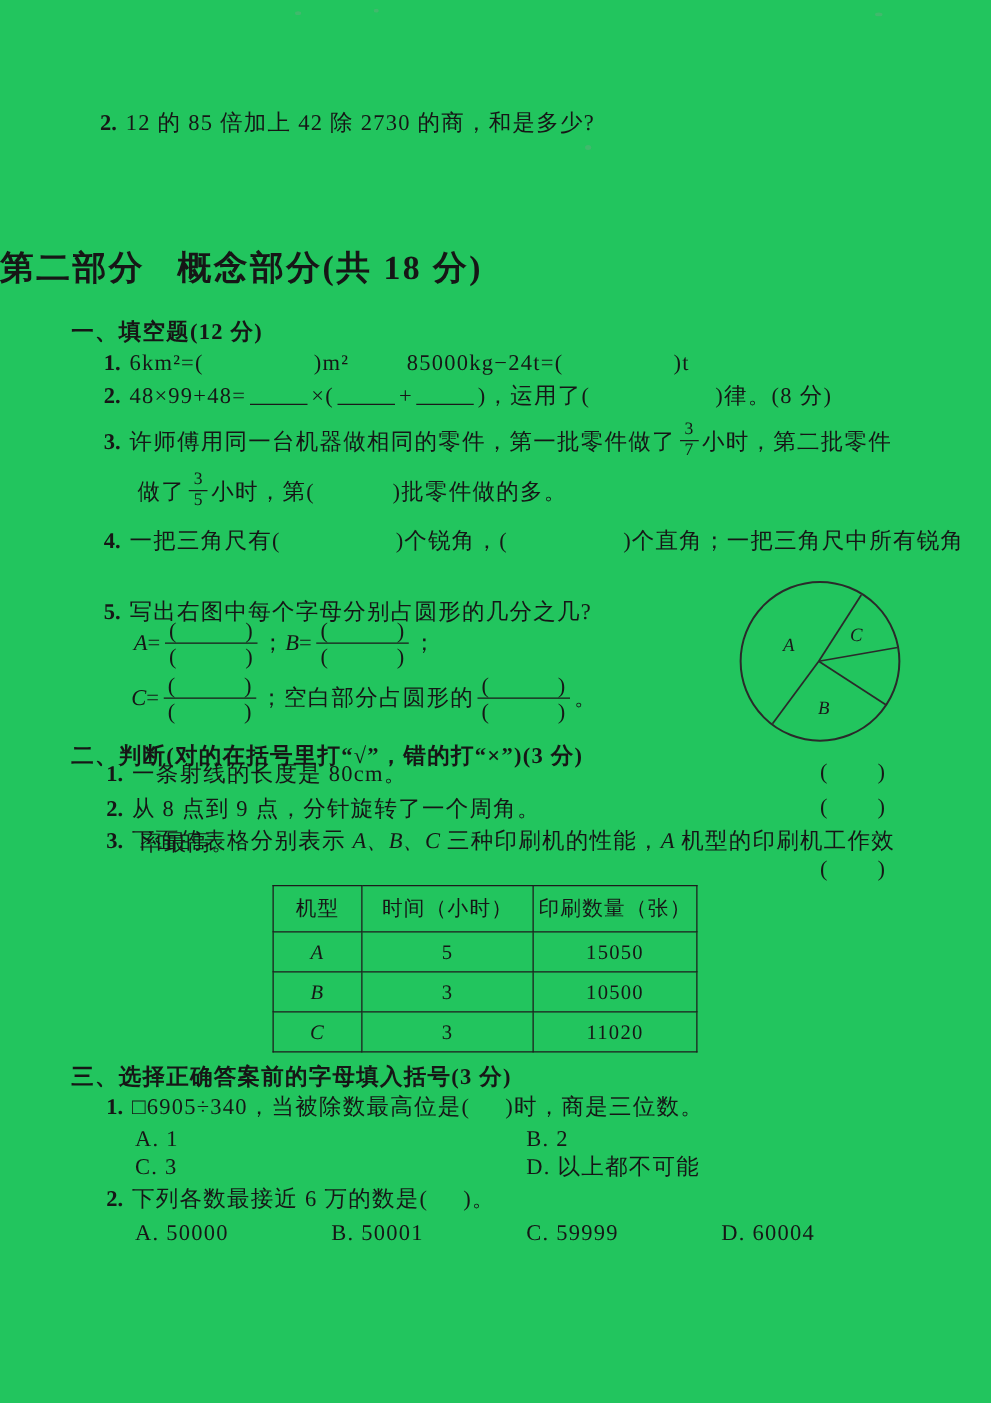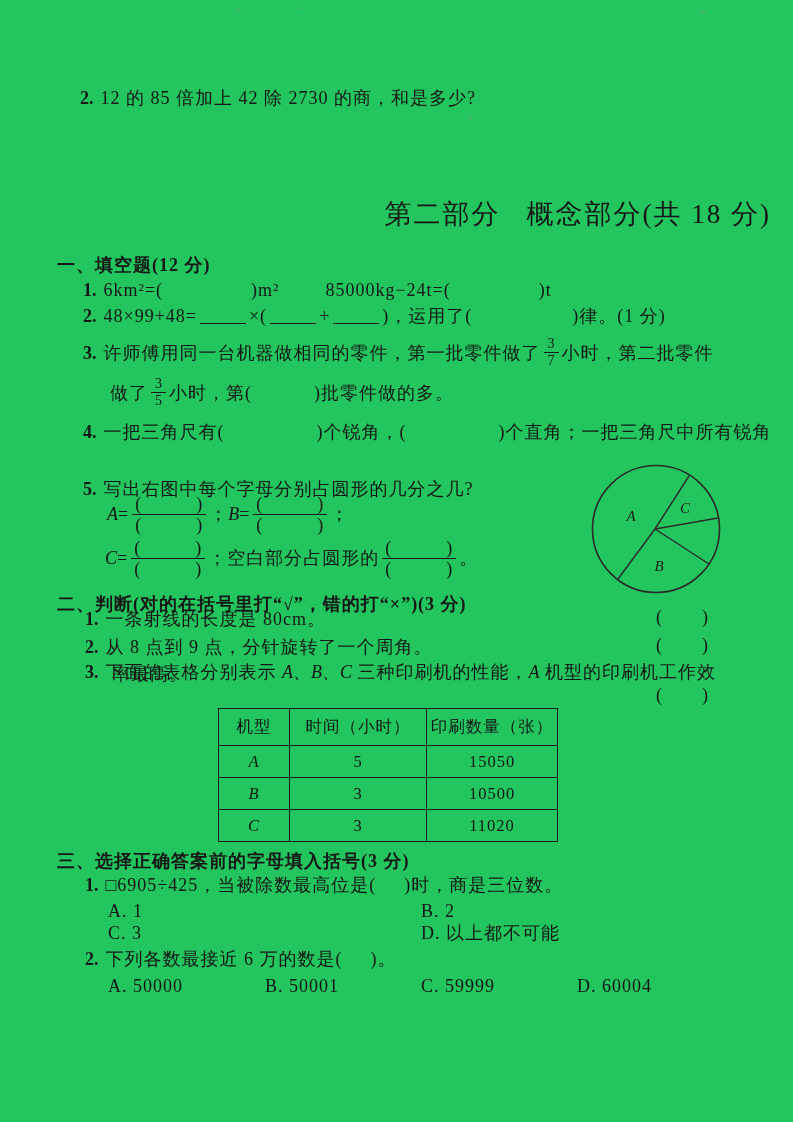--- a/index.html
+++ b/index.html
@@ -18,22 +18,22 @@
   .ublank{display:inline-block;width:46px;height:3px;border-bottom:1.7px solid #1a1a1a;margin:0 3px;transform:translateY(2px);}
   .midgap{display:inline-block;width:46px;height:1px;}
   
   .bfrac{display:inline-block;vertical-align:middle;text-align:center;margin:0 3px;transform:translateY(-1px);}
   .bf-top{display:block;border-bottom:1.6px solid #1a1a1a;padding:0 3px 0 3px;line-height:20px;}
   .bf-bot{display:block;padding-top:0;line-height:20px;}
   
   .sfrac{display:inline-block;vertical-align:middle;text-align:center;font-size:14px;letter-spacing:0;margin:0 3px;transform:translateY(-2px);}
   .sf-top{display:block;border-bottom:1.5px solid #1a1a1a;padding:0 4px;line-height:16px;}
   .sf-bot{display:block;line-height:16px;}
-  .title{position:absolute;left:0;width:100%;text-align:right;padding-right:22px;box-sizing:border-box;
-         font-size:27px;font-weight:normal;letter-spacing:2px;white-space:nowrap;}
+  .title{position:absolute;left:0;width:100%;text-align:left;padding-right:22px;box-sizing:border-box;
+         font-size:27px;font-weight:bold;letter-spacing:2px;white-space:nowrap;}
   .title .tgap{display:inline-block;width:26px;}
   .heading{font-weight:bold;}
   .paren-right{position:absolute;left:656px;white-space:nowrap;font-size:18px;}
   
   .ptable{position:absolute;left:218px;top:708px;border-collapse:collapse;table-layout:fixed;}
   .ptable td,.ptable th{border:1.6px solid #1c1c1c;text-align:center;vertical-align:middle;
       font-size:16.5px;font-weight:normal;letter-spacing:1px;padding:0;}
   .ptable .c1{width:70px}.ptable .c2{width:136px}.ptable .c3{width:130px}
   .ptable .hrow{height:37px}.ptable .drow{height:32px}
   
@@ -58,21 +58,21 @@
     <span>第二部分</span><span class="tgap"></span><span>概念部分(共 18 分)</span>
   </div>
 
   <div class="line heading" style="left:57px;top:253px;">一、填空题(12 分)</div>
 
   <div class="line" style="left:83px;top:278px;">
     <span class="qn">1.</span><span>6km²=(</span><span class="gap g88"></span><span>)m²</span><span class="midgap"></span><span>85000kg−24t=(</span><span class="gap g88"></span><span>)t</span>
   </div>
 
   <div class="line" style="left:83px;top:304px;">
-    <span class="qn">2.</span><span>48×99+48=</span><span class="ublank"></span><span>×(</span><span class="ublank"></span><span>+</span><span class="ublank"></span><span>)，运用了(</span><span class="gap g100"></span><span>)律。(1 分)</span>
+    <span class="qn">2.</span><span>48×99+48=</span><span class="ublank"></span><span>×(</span><span class="ublank"></span><span>+</span><span class="ublank"></span><span>)，运用了(</span><span class="gap g100"></span><span>)律。(8 分)</span>
   </div>
 
   <div class="line" style="left:83px;top:334px;line-height:38px;">
     <span class="qn">3.</span><span>许师傅用同一台机器做相同的零件，第一批零件做了</span><span class="sfrac"><span class="sf-top">3</span><span class="sf-bot">7</span></span><span>小时，第二批零件</span>
   </div>
 
   <div class="line" style="left:110px;top:374px;line-height:38px;">
     <span>做了</span><span class="sfrac"><span class="sf-top">3</span><span class="sf-bot">5</span></span><span>小时，第(</span><span class="gap g62"></span><span>)批零件做的多。</span>
   </div>
 
@@ -151,21 +151,21 @@
       <td class="lt">C</td>
       <td>3</td>
       <td>11020</td>
     </tr>
   </tbody>
     </table>
 
   <div class="line heading" style="left:57px;top:849px;">三、选择正确答案前的字母填入括号(3 分)</div>
 
   <div class="line" style="left:85px;top:873px;">
-    <span class="qn">1.</span><span>□6905÷425，当被除数最高位是(</span><span class="gap g28"></span><span>)时，商是三位数。</span>
+    <span class="qn">1.</span><span>□6905÷340，当被除数最高位是(</span><span class="gap g28"></span><span>)时，商是三位数。</span>
   </div>
   <div class="line" style="left:108px;top:899px;">A. 1</div>
   <div class="line" style="left:421px;top:899px;">B. 2</div>
   <div class="line" style="left:108px;top:921px;">C. 3</div>
   <div class="line" style="left:421px;top:921px;">D. 以上都不可能</div>
 
   <div class="line" style="left:85px;top:947px;">
     <span class="qn">2.</span><span>下列各数最接近 6 万的数是(</span><span class="gap g28"></span><span>)。</span>
   </div>
   <div class="line" style="left:108px;top:974px;">A. 50000</div>

